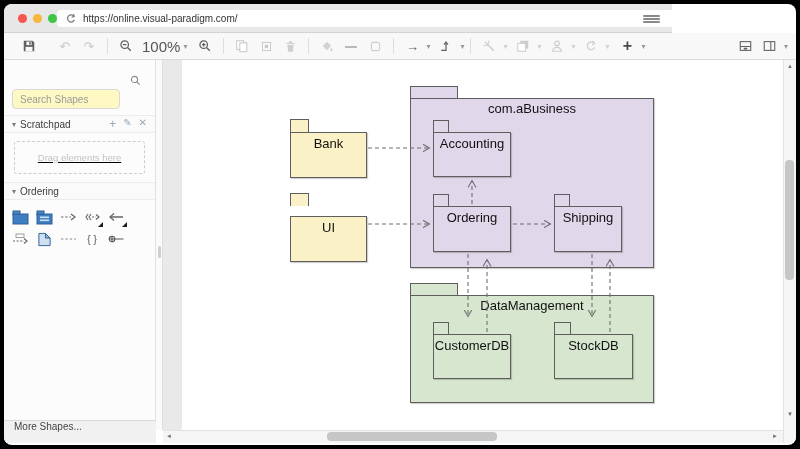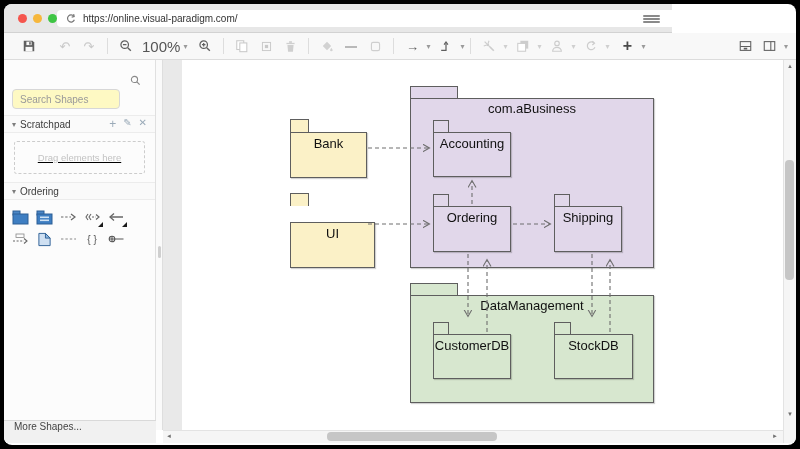--- a/index.html
+++ b/index.html
@@ -386,21 +386,21 @@
   </div>
 
   <div>
     <div class="pkg-tab yellow" style="left:286px;top:115px;width:19px;height:13px"></div>
     <div class="pkg-body yellow" style="left:286px;top:128px;width:77px;height:46px">
       <span class="pkg-label">Bank</span>
     </div>
   </div>
   <div>
     <div class="pkg-tab yellow" style="left:286px;top:189px;width:19px;height:13px"></div>
-    <div class="pkg-body yellow" style="left:286px;top:218px;width:85px;height:46px">
+    <div class="pkg-body yellow" style="left:286px;top:212px;width:77px;height:46px">
       <span class="pkg-label">UI</span>
     </div>
   </div>
 
   <svg id="connectors">
     <defs>
       <marker id="oa" markerWidth="10" markerHeight="10" refX="6.5" refY="4" orient="auto" markerUnits="userSpaceOnUse">
         <path d="M0,0 L7,4 L0,8" fill="none" stroke="#6e6e6e" stroke-width="1.1"></path>
       </marker>
     </defs>

